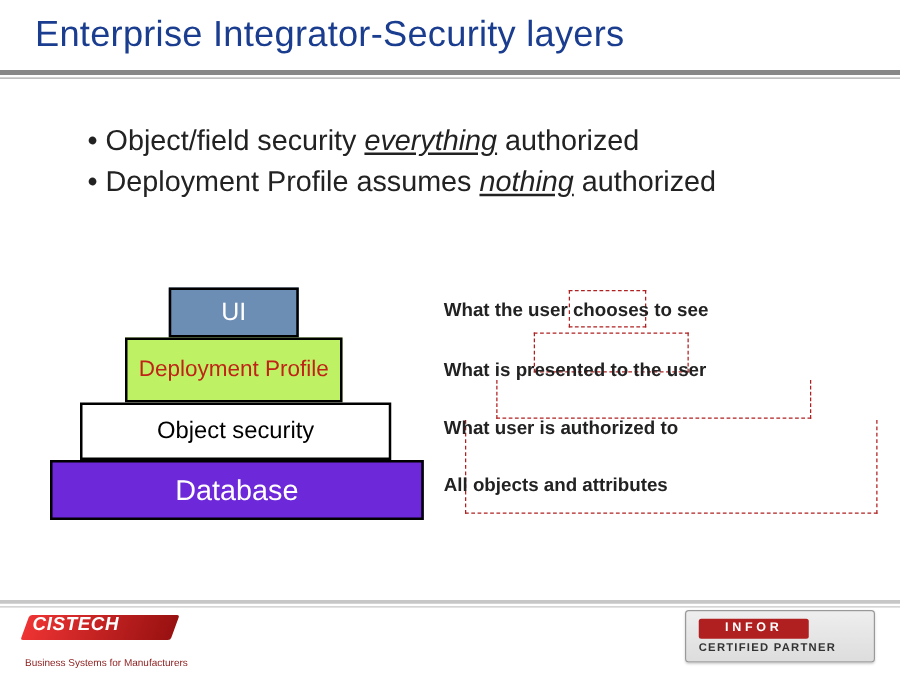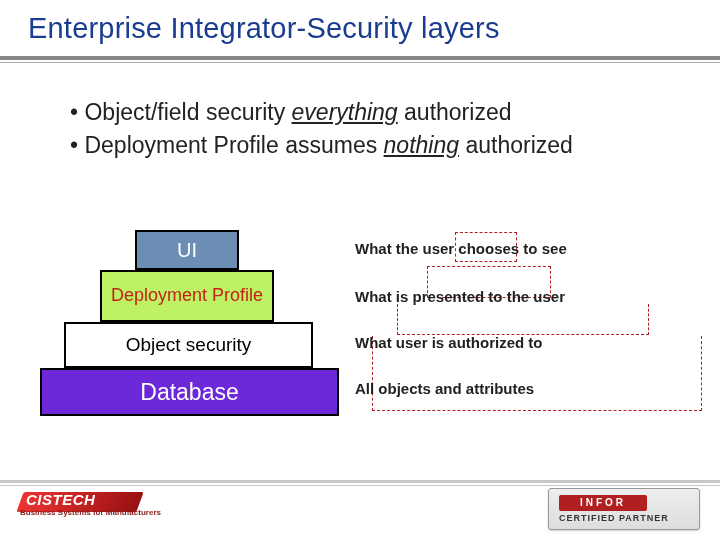--- a/index.html
+++ b/index.html
@@ -30,21 +30,21 @@
   .db2{left:427px;top:36px;width:122px;height:30px}
   .db3{left:397px;top:74px;width:250px;height:30px;border-top:none}
   .db4{left:372px;top:106px;width:328px;height:74px;border-top:none}
   
   .footer{position:absolute;left:0;bottom:0;width:720px;height:60px}
   .foot-rule{position:absolute;left:0;top:0;width:720px;border-top:3px solid #c7c7c7}
   .foot-rule2{position:absolute;left:0;top:5px;width:720px;border-top:1px solid #c7c7c7}
   .logo-left{position:absolute;left:20px;bottom:6px;width:160px;height:42px}
   .logo-left .bar{position:absolute;left:0;top:0;width:120px;height:20px;background:linear-gradient(90deg,#e33 0%,#911 100%);transform:skewX(-20deg);border-radius:2px}
   .logo-left .txt{position:absolute;left:6px;top:-1px;color:#fff;font-weight:900;font-style:italic;font-size:15px;letter-spacing:0.5px}
-  .logo-left .tag{position:absolute;left:0;top:16px;color:#8b1a1a;font-size:8px;font-weight:700}
+  .logo-left .tag{position:absolute;left:0;top:34px;color:#8b1a1a;font-size:8px;font-weight:400}
   .logo-right{position:absolute;right:20px;bottom:10px;width:150px;height:40px;border:1px solid #999;border-radius:3px;background:linear-gradient(#eee,#ddd);box-shadow:0 1px 2px rgba(0,0,0,.2)}
   .logo-right .inner{position:absolute;left:10px;top:6px;width:88px;height:16px;background:#b02020;color:#fff;font-size:10px;font-weight:900;letter-spacing:3px;text-align:center;line-height:16px;border-radius:2px}
   .logo-right .cert{position:absolute;left:10px;top:24px;font-size:9px;font-weight:700;color:#333;letter-spacing:1px}
 </style>
 </head>
 <body>
 
 <div class="slide">
 
   <div class="title">Enterprise Integrator-Security layers</div>

